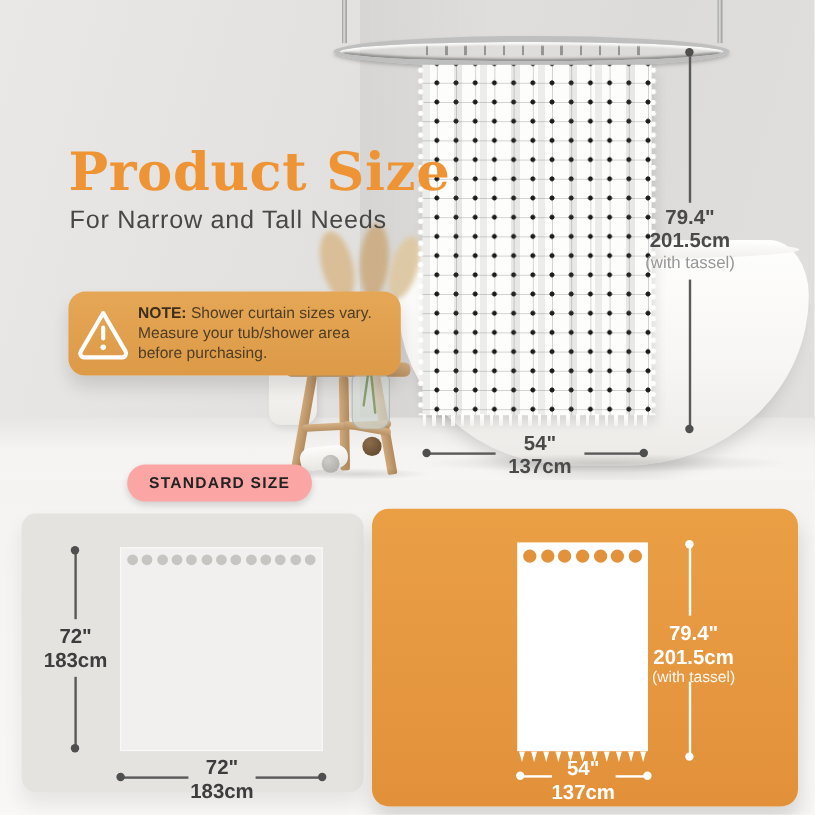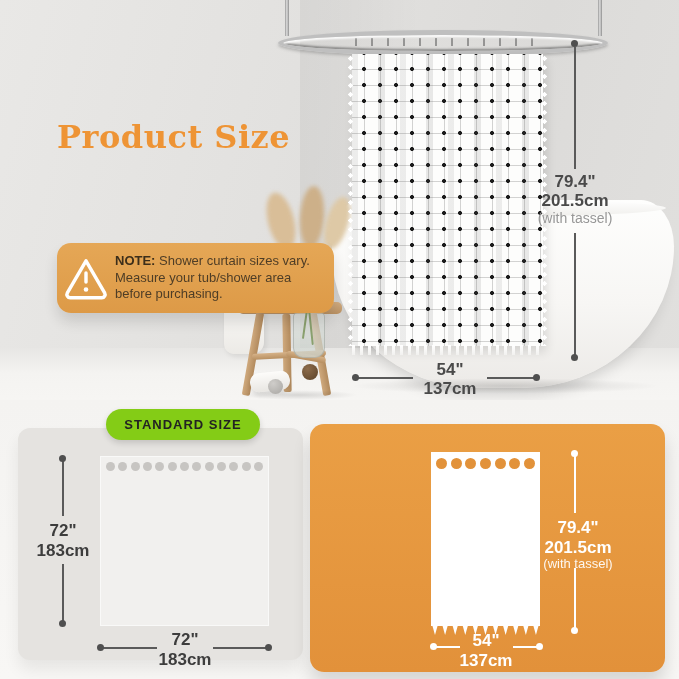--- a/index.html
+++ b/index.html
@@ -82,21 +82,21 @@
   .pom-left{left:-4px;} .pom-right{right:-4px;}
   .curtain-fringe{position:absolute;left:0;bottom:-9px;width:100%;height:10px;
     background-image:linear-gradient(#ffffff,#f2f1ef);
     -webkit-mask:repeating-linear-gradient(90deg,#000 0 3px,transparent 3px 8px);
     mask:repeating-linear-gradient(90deg,#000 0 3px,transparent 3px 8px);}
   .hook-marks{position:absolute;left:355px;top:38px;width:186px;height:8px;
     background:repeating-linear-gradient(90deg,rgba(90,90,90,.55) 0 2px,rgba(0,0,0,0) 2px 16px);}
 
   
   .title{position:absolute;left:57px;top:118px;
-    font-family:"DejaVu Serif",serif;font-weight:bold;font-size:32px;color:#ee9435;letter-spacing:.5px;}
+    font-family:"DejaVu Serif",serif;font-weight:bold;font-size:44px;color:#ee9435;letter-spacing:.5px;}
   .subtitle{position:absolute;left:58px;top:172px;
     font-size:21px;font-weight:400;color:#474747;letter-spacing:.6px;}
   .note-box{position:absolute;left:57px;top:243px;width:277px;height:70px;
     background:linear-gradient(180deg,#e5a756,#dd9a47);border-radius:14px;
     box-shadow:0 9px 14px rgba(0,0,0,.12);display:flex;align-items:center;z-index:6;}
   .note-icon-wrap{flex:0 0 58px;display:flex;justify-content:center;}
   .note-text{flex:1;padding-right:12px;font-size:13px;line-height:1.28;color:#4e3d26;}
   .note-text b{color:#3c2e1a;}
 
   
@@ -109,21 +109,21 @@
   
   .compare{position:absolute;left:0;top:400px;width:679px;height:279px;
     background:linear-gradient(180deg,#f4f3f1,#f8f7f5);}
   .panel-standard{position:absolute;left:18px;top:428px;width:285px;height:232px;
     background:#e5e3e0;border-radius:12px;box-shadow:0 10px 16px rgba(0,0,0,.07);}
   .panel-current{position:absolute;left:310px;top:424px;width:355px;height:248px;
     background:linear-gradient(180deg,#ea9f45,#e2913a);border-radius:14px;
     box-shadow:0 12px 18px rgba(0,0,0,.14);}
   .badge{position:absolute;height:31px;border-radius:17px;display:flex;align-items:center;justify-content:center;
     font-size:13px;font-weight:bold;letter-spacing:1px;z-index:5;}
-  .badge-standard{left:106px;top:409px;width:154px;background:#84cc16;color:#232323;
+  .badge-standard{left:106px;top:387px;width:154px;background:#fca5a5;color:#232323;
     box-shadow:0 3px 6px rgba(0,0,0,.15);}
   .badge-current{left:412px;top:408px;width:154px;color:#ffffff;
     background:linear-gradient(180deg,#f3ae4c,#e6953c);border:1px solid rgba(255,255,255,.55);
     box-shadow:0 3px 6px rgba(0,0,0,.18);box-sizing:border-box;}
 
   .std-curtain{position:absolute;left:100px;top:456px;width:169px;height:170px;background:#f1f0ee;
     box-shadow:inset 0 0 0 1px rgba(255,255,255,.6);}
   .std-grommets{position:absolute;left:6px;top:6px;right:6px;display:flex;justify-content:space-between;}
   .std-grommets i{width:9px;height:9px;border-radius:50%;background:#c7c5c2;}
   .cur-curtain{position:absolute;left:431px;top:452px;width:109px;height:174px;background:#ffffff;}
@@ -180,20 +180,21 @@
     <div class="oval-rod"></div>
 
     <div class="curtain">
       <div class="curtain-folds"></div>
       <div class="curtain-pom pom-left"></div>
       <div class="curtain-pom pom-right"></div>
       <div class="curtain-fringe"></div>
     </div>
 
     <div class="title">Product Size</div>
+    <div class="subtitle">For Narrow and Tall Needs</div>
 
     <div class="note-box">
       <div class="note-icon-wrap">
         <svg width="46" height="44" viewBox="0 0 48 46" fill="none">
           <path d="M24 5 L43.5 38.5 a3.5 3.5 0 0 1 -3 5.2 H7.5 a3.5 3.5 0 0 1 -3 -5.2 Z" stroke="#ffffff" stroke-width="3.6" stroke-linejoin="round"></path>
           <rect x="22.2" y="16" width="3.6" height="13" rx="1.8" fill="#ffffff"></rect>
           <circle cx="24" cy="35" r="2.4" fill="#ffffff"></circle>
         </svg>
       </div>
       <div class="note-text">

